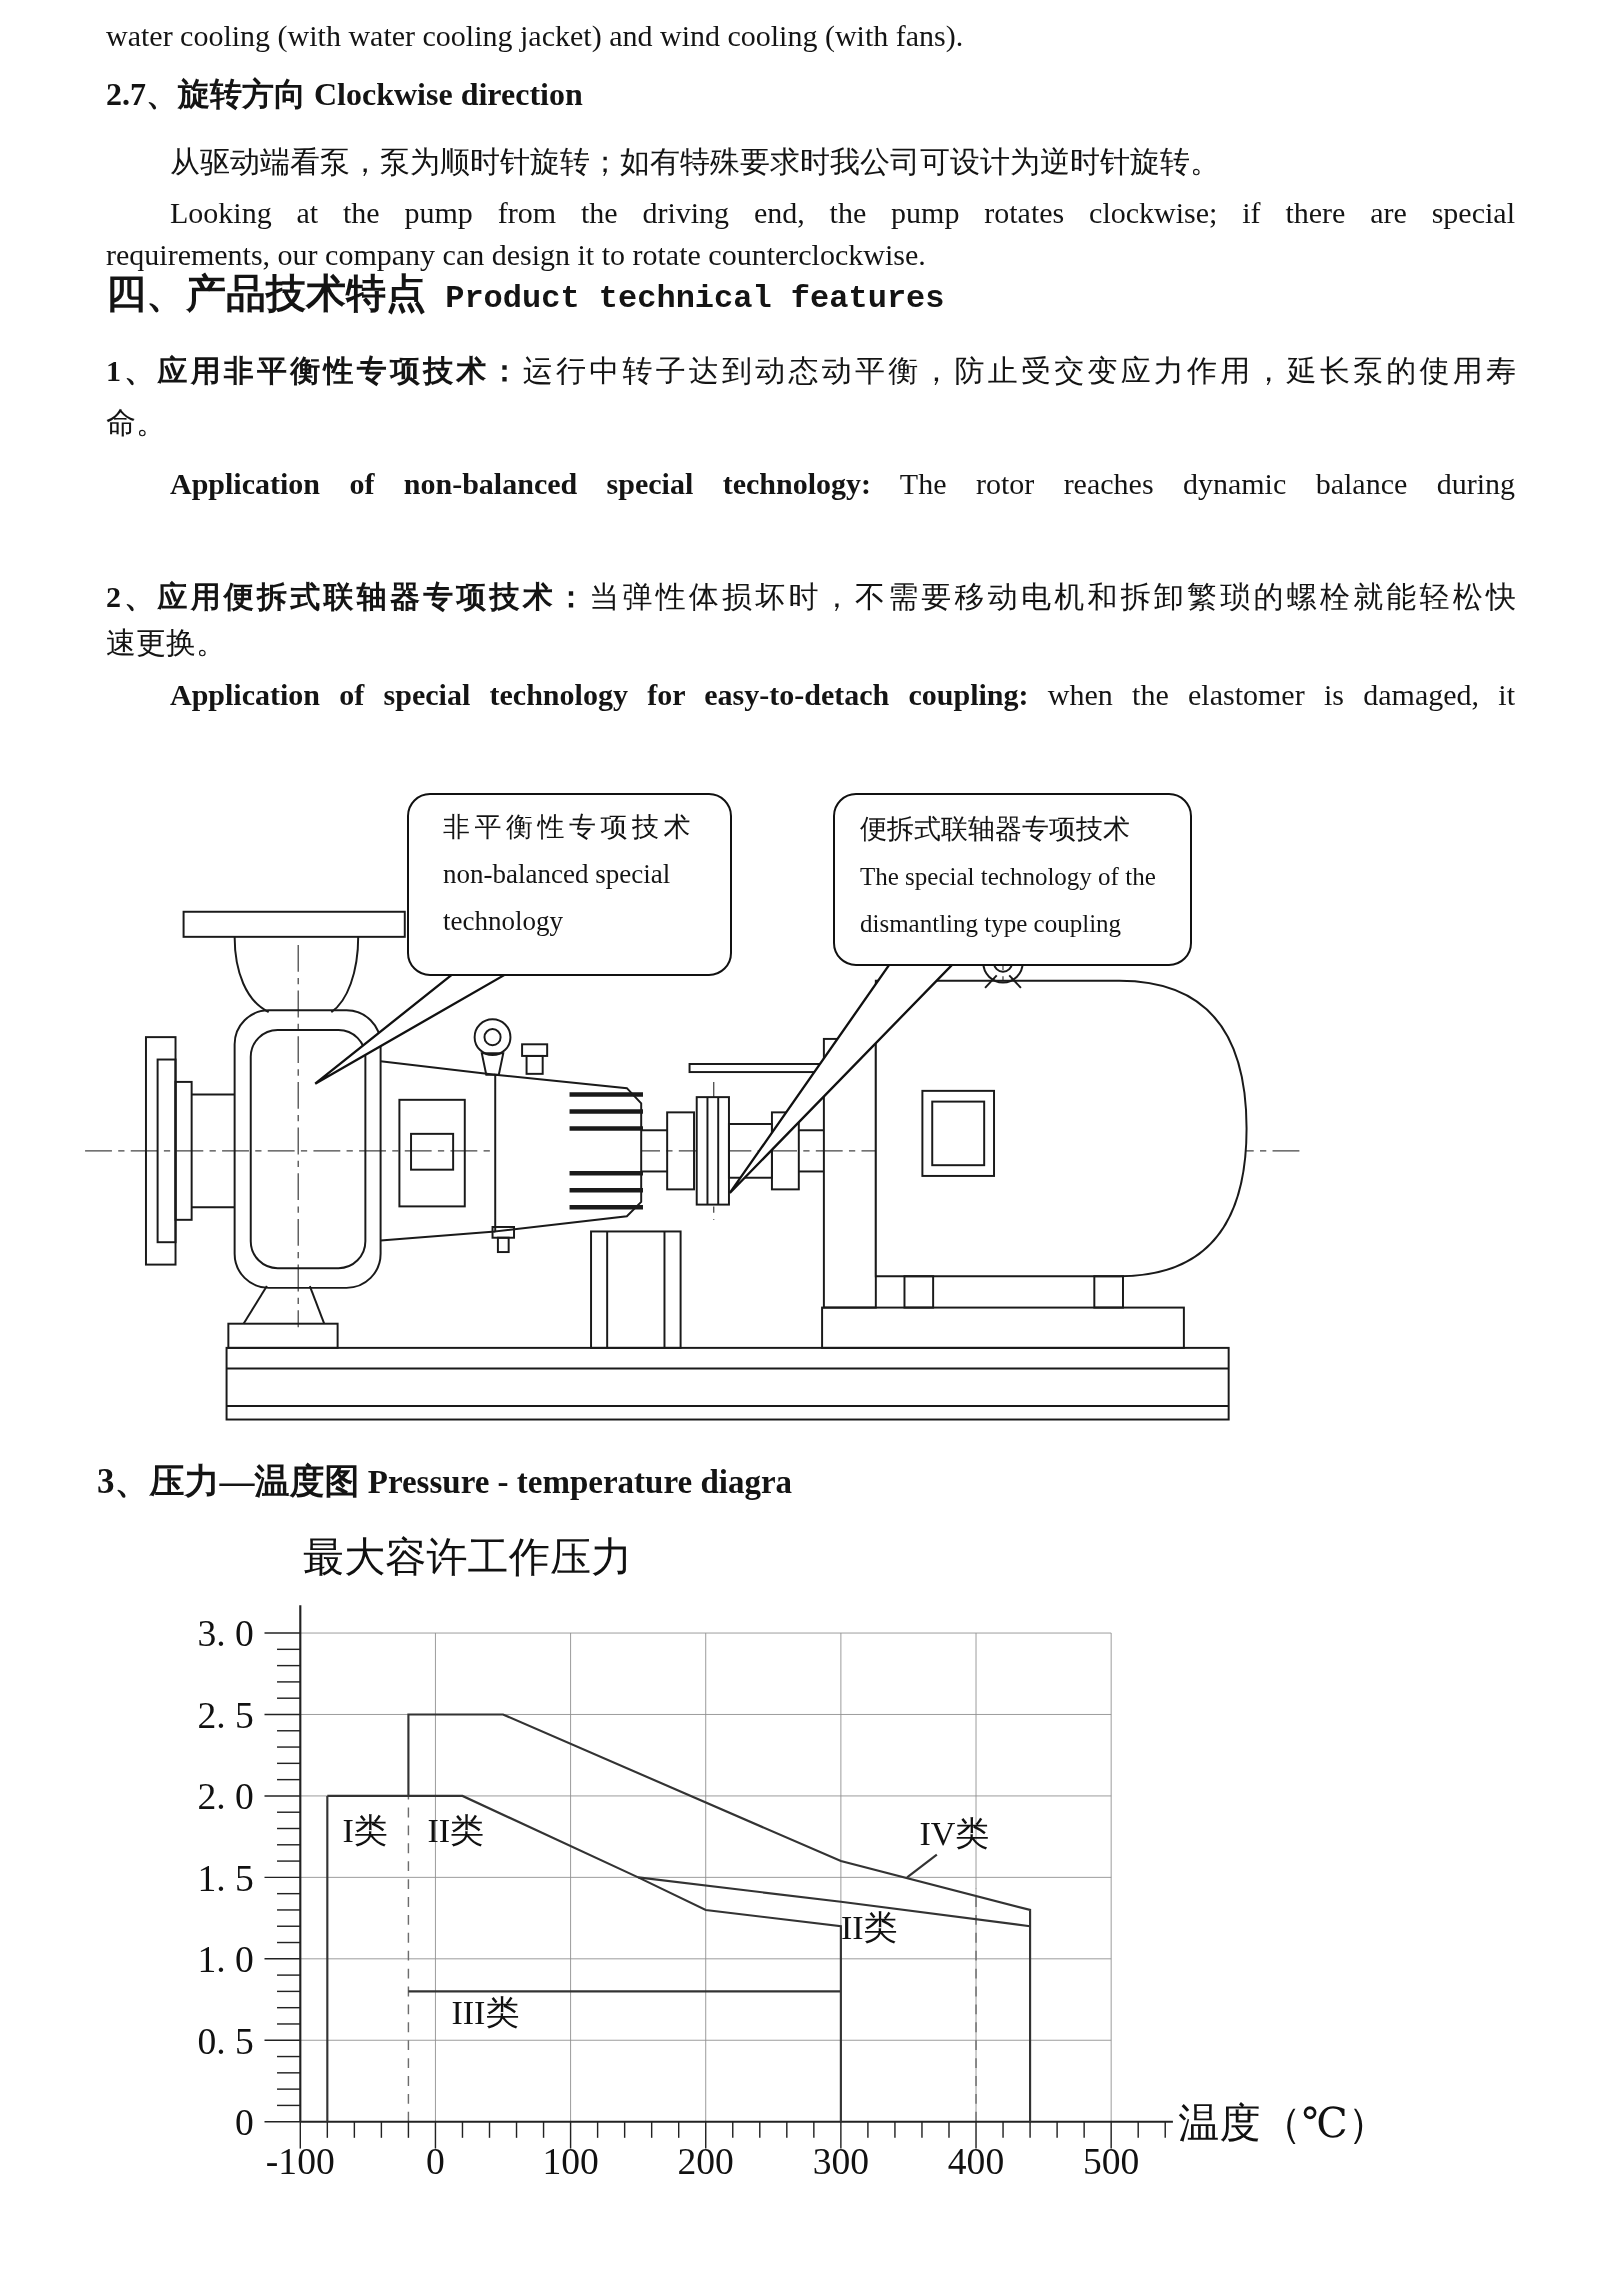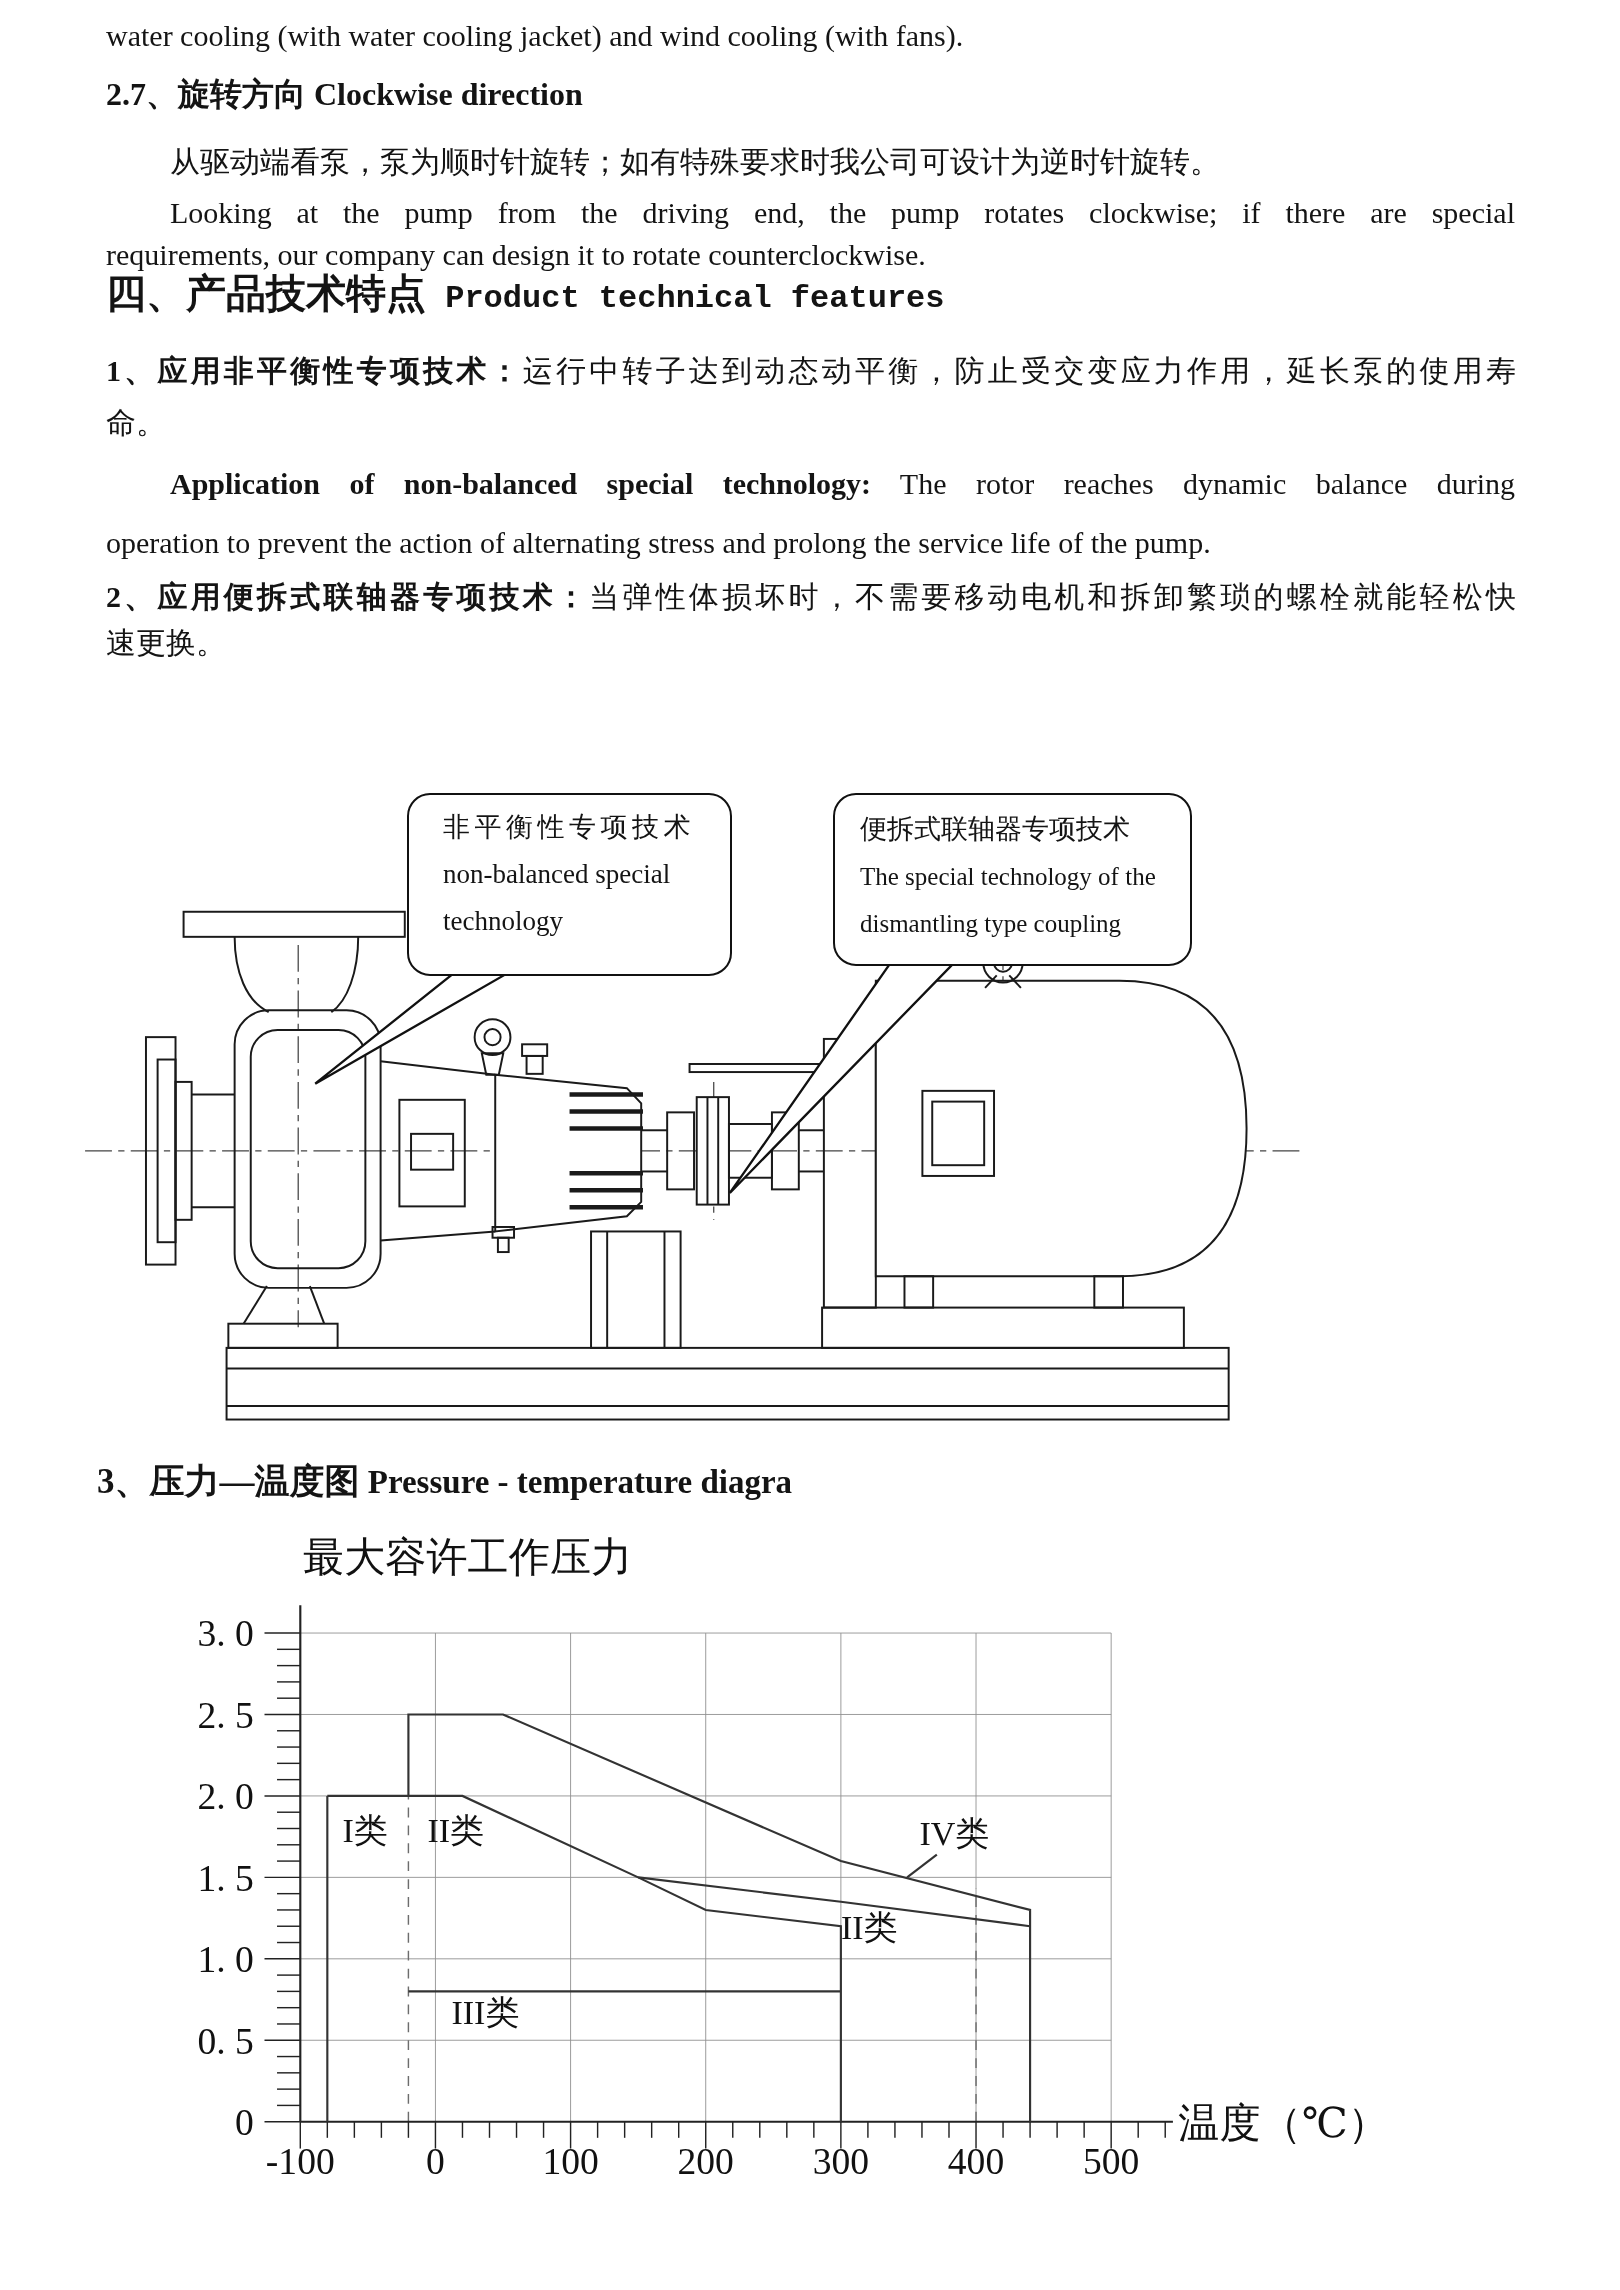--- a/index.html
+++ b/index.html
@@ -44,24 +44,24 @@
 
   <div class="ln" style="left:170px;top:142px;">从驱动端看泵，泵为顺时针旋转；如有特殊要求时我公司可设计为逆时针旋转。</div>
   <div class="ln just" style="left:170px;top:193px;width:1345px;">Looking at the pump from the driving end, the pump rotates clockwise; if there are special</div>
   <div class="ln" style="left:106px;top:235px;">requirements, our company can design it to rotate counterclockwise.</div>
 
   <div class="ln" style="left:106px;top:274px;"><span class="h4zh">四、产品技术特点</span><span class="h4en"> Product technical features</span></div>
 
   <div class="ln just" style="left:106px;top:351px;width:1410px;"><span class="b">1、应用非平衡性专项技术：</span><span>运行中转子达到动态动平衡，防止受交变应力作用，延长泵的使用寿</span></div>
   <div class="ln" style="left:106px;top:403px;">命。</div>
   <div class="ln just" style="left:170px;top:464px;width:1345px;"><span class="b">Application of non-balanced special technology:</span><span> The rotor reaches dynamic balance during</span></div>
-  <div class="ln" style="left:106px;top:523px;">operation to prevent the action of alternating stress and prolong the service life of the pump.</div>
 
   <div class="ln just" style="left:106px;top:577px;width:1410px;"><span class="b">2、应用便拆式联轴器专项技术：</span><span>当弹性体损坏时，不需要移动电机和拆卸繁琐的螺栓就能轻松快</span></div>
   <div class="ln" style="left:106px;top:623px;">速更换。</div>
+  <div class="ln just" style="left:170px;top:675px;width:1345px;"><span class="b">Application of special technology for easy-to-detach coupling:</span><span> when the elastomer is damaged, it</span></div>
 
   <div class="callout" style="left:407px;top:793px;width:287px;height:154px;padding:9px 0 16px 34px;font-size:27px;line-height:47px;">
     <div class="cl1">非平衡性专项技术</div>
     <div>non-balanced    special</div>
     <div>technology</div>
   </div>
   <div class="callout" style="left:833px;top:793px;width:330px;height:158px;padding:10.7px 0 0 25px;font-size:25px;line-height:47px;">
     <div style="font-size:27px;">便拆式联轴器专项技术</div>
     <div>The special technology of the</div>
     <div>dismantling type coupling</div>

